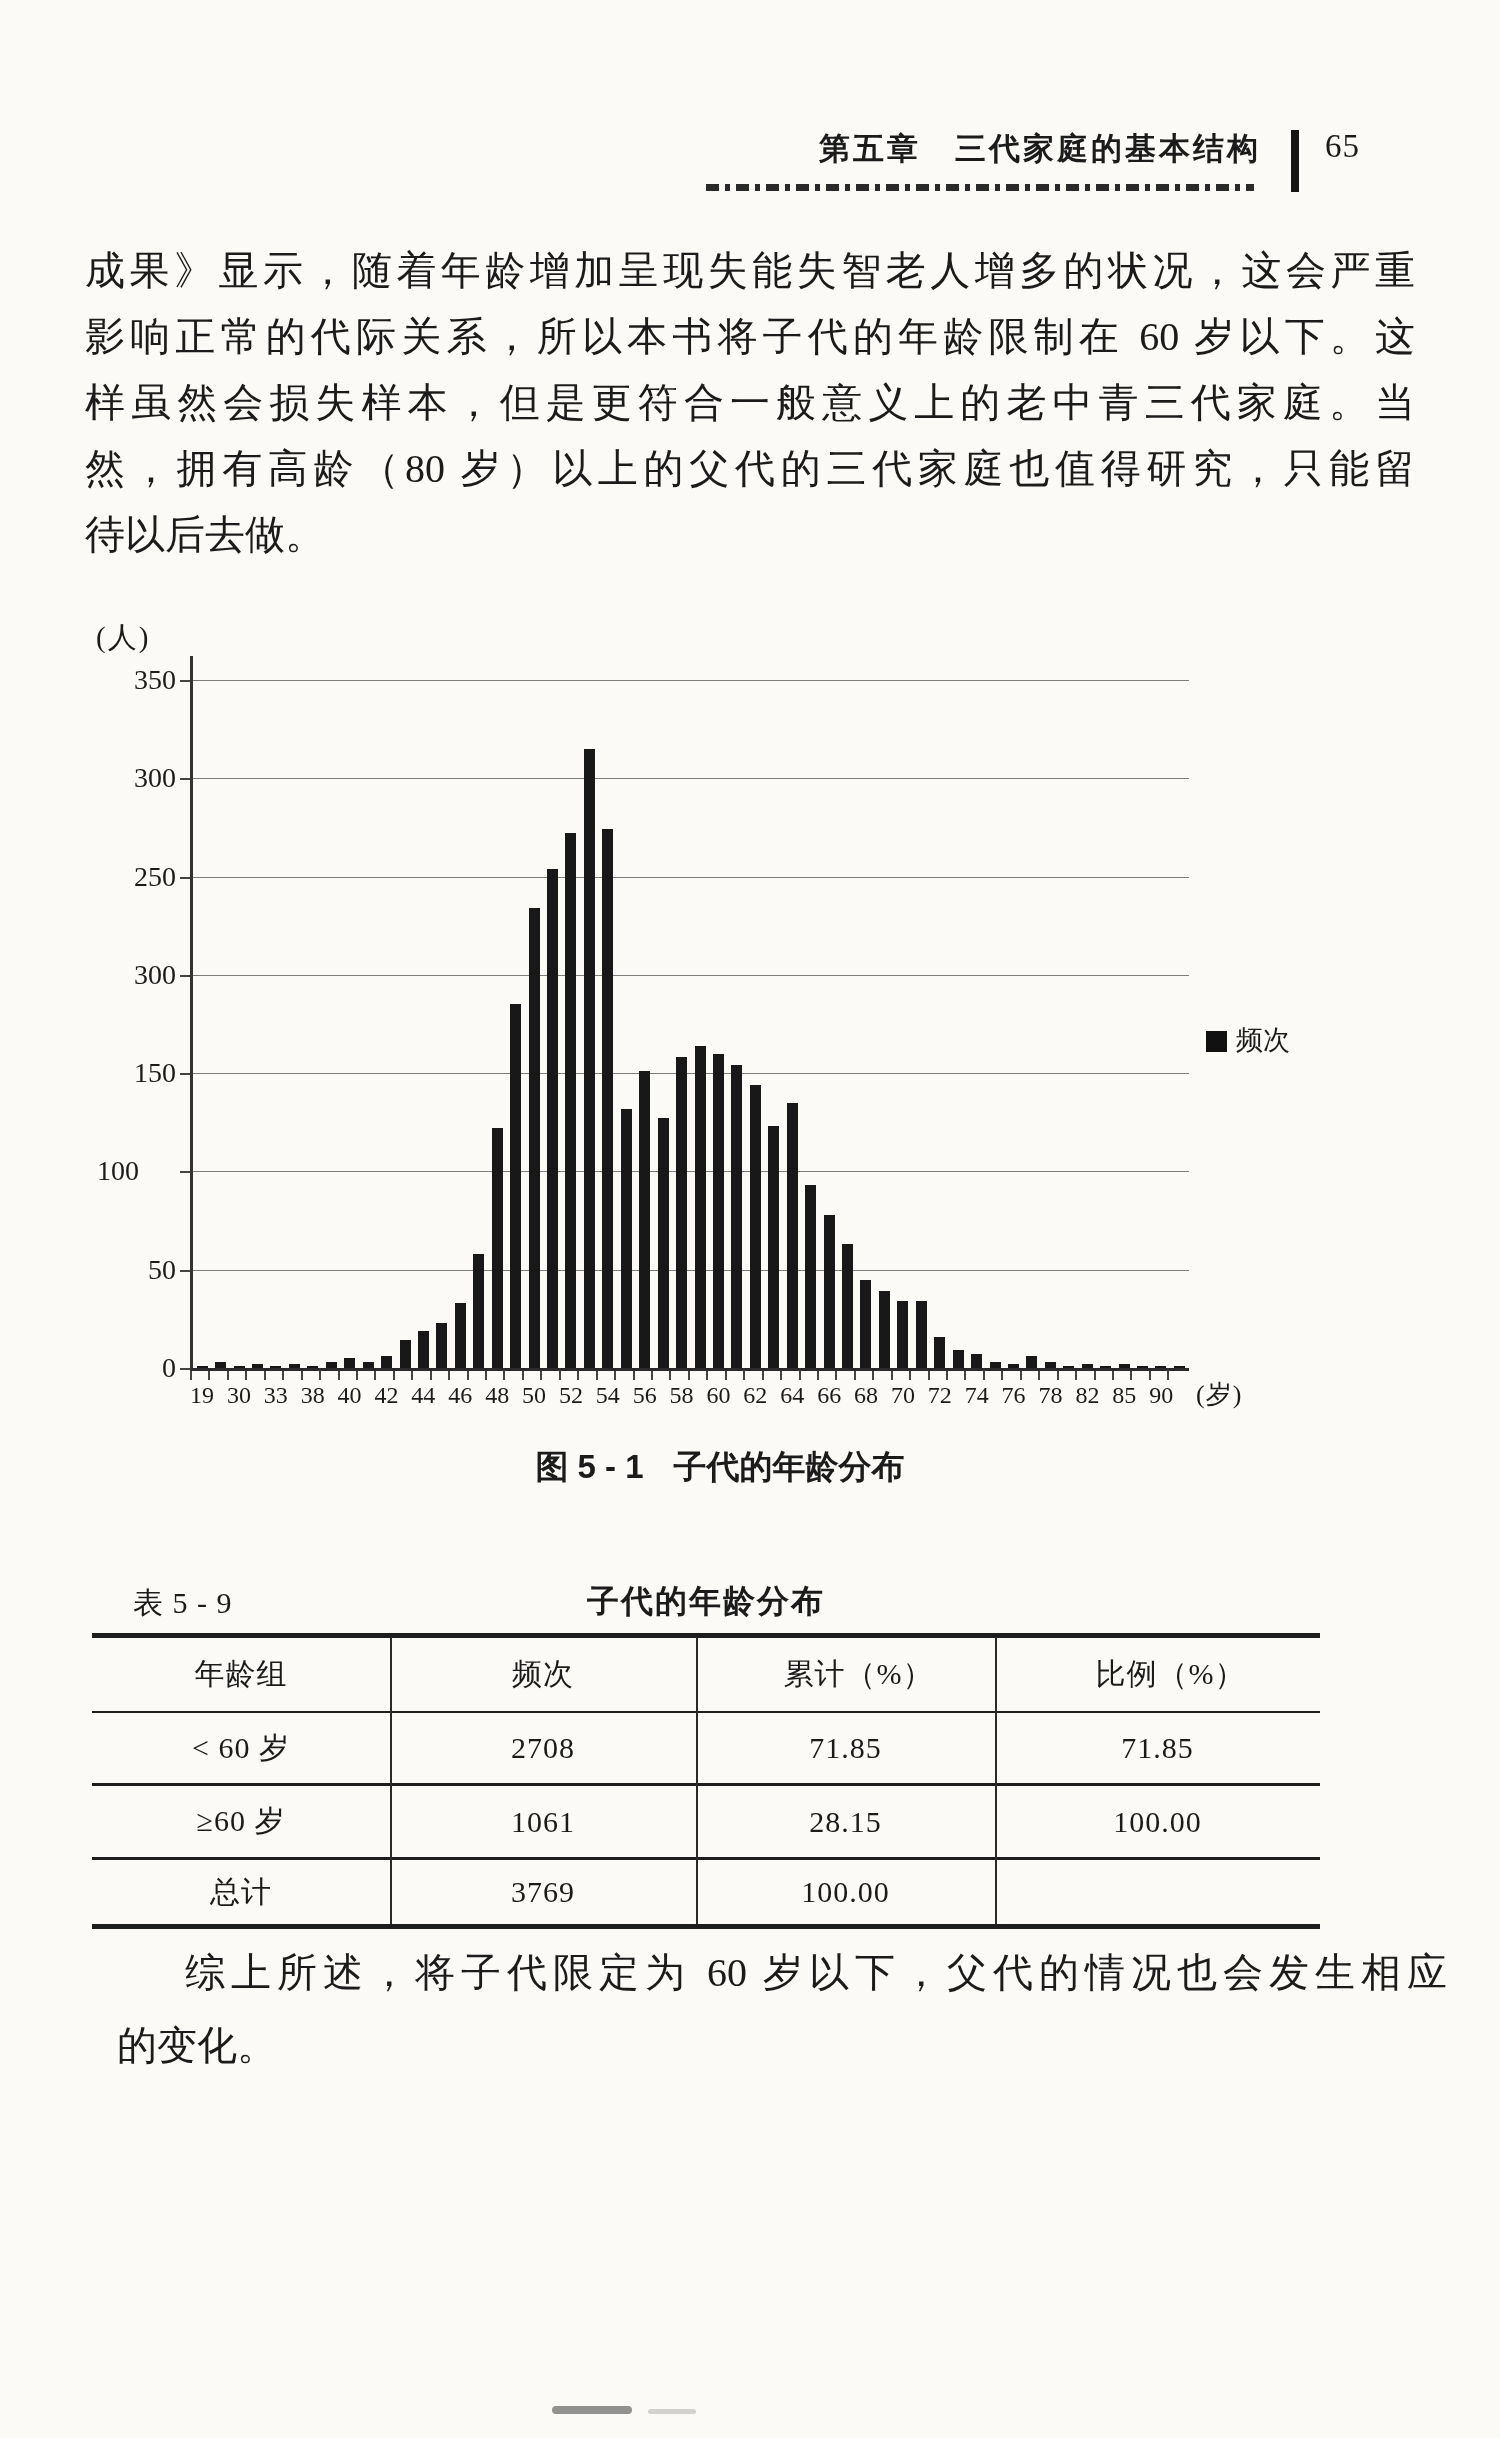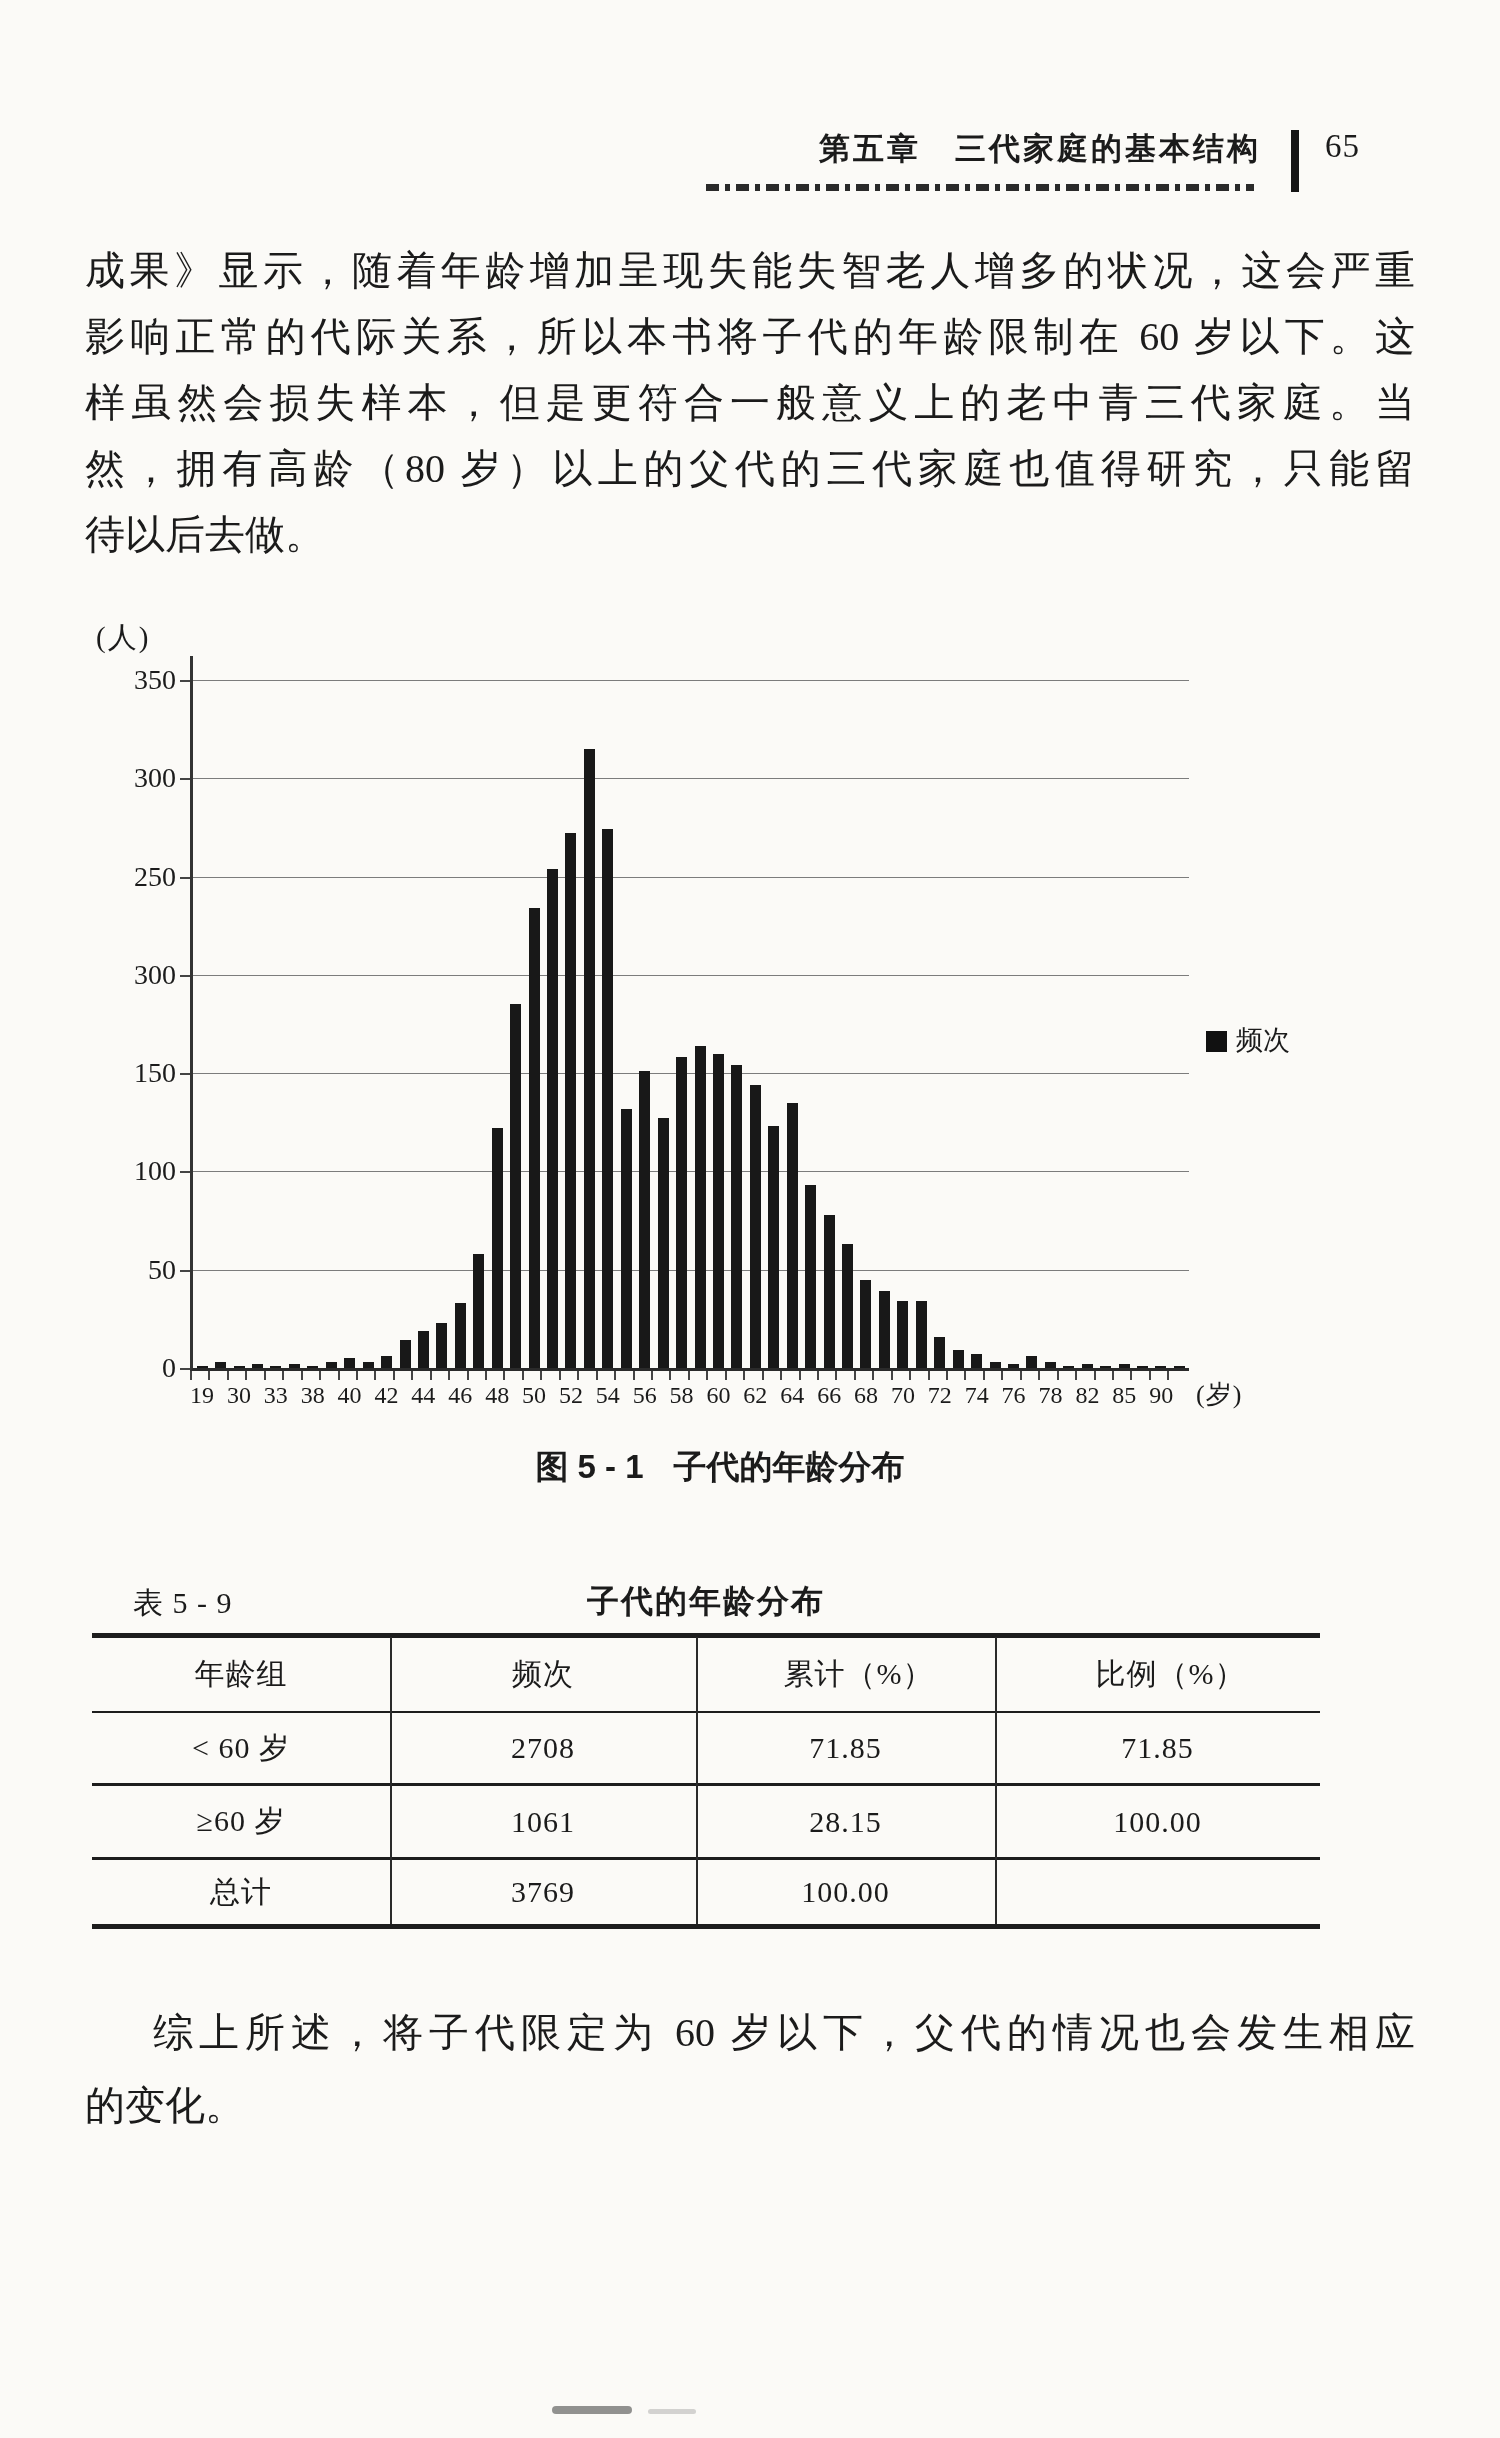--- a/index.html
+++ b/index.html
@@ -14,21 +14,21 @@
   .runhead .vbar{width:8px;height:62px;background:#151515;margin:0 26px 0 30px;margin-top:2px;}
   .runhead .pageno{font-size:33px;letter-spacing:1px;}
   .headrule{top:184px;left:706px;width:548px;height:7px;
     background:repeating-linear-gradient(to right,#2a2a2a 0 13px,transparent 13px 19px,#2a2a2a 19px 24px,transparent 24px 30px);}
 
   
   .para{left:85px;width:1330px;}
   .para .line{font-size:40px;line-height:66px;height:66px;white-space:nowrap;}
   .para .fill{white-space:normal;text-align:justify;text-align-last:justify;text-justify:inter-character;overflow:hidden;}
   .p1{top:238px;}
-  .p2{top:1996px;}
+  .p2{top:1936px;margin-left:32px;}
   .p2 .line{line-height:73px;height:73px;}
   .indent{text-indent:68px;}
 
   
   .y-unit{top:618px;left:96px;font-size:29px;letter-spacing:2px;}
   .ylabels{top:664px;left:60px;width:116px;height:740px;}
   .ylabels div{position:absolute;right:0;width:100%;text-align:right;font-size:28px;line-height:32px;}
   .axis-stub{top:656px;left:190px;width:3px;height:24px;background:#333;}
   .ytick-strip{top:680px;left:180px;width:10px;height:690px;
     background:repeating-linear-gradient(to bottom,#444 0 2px,transparent 2px 98.29px);}
@@ -83,21 +83,21 @@
   <div class="line">待以后去做。</div>
 </div>
 
 <div class="abs y-unit">(人)</div>
 <div class="abs ylabels">
     <div style="top: 0px;">350</div>
     <div style="top: 98.2857px;">300</div>
     <div style="top: 196.571px;">250</div>
     <div style="top: 294.857px;">300</div>
     <div style="top: 393.143px;">150</div>
-    <div style="top: 491.429px;">100</div>
+    <div style="top: 491.429px; text-align: center;">100</div>
     <div style="top: 589.714px;">50</div>
     <div style="top: 688px;">0</div>
   </div>
 <div class="abs axis-stub"></div>
 <div class="abs ytick-strip"></div>
 <div class="abs plot">
     <div class="bar-slot">
       <div class="bar" style="height: 0.285714%;"></div>
     </div>
     <div class="bar-slot">

